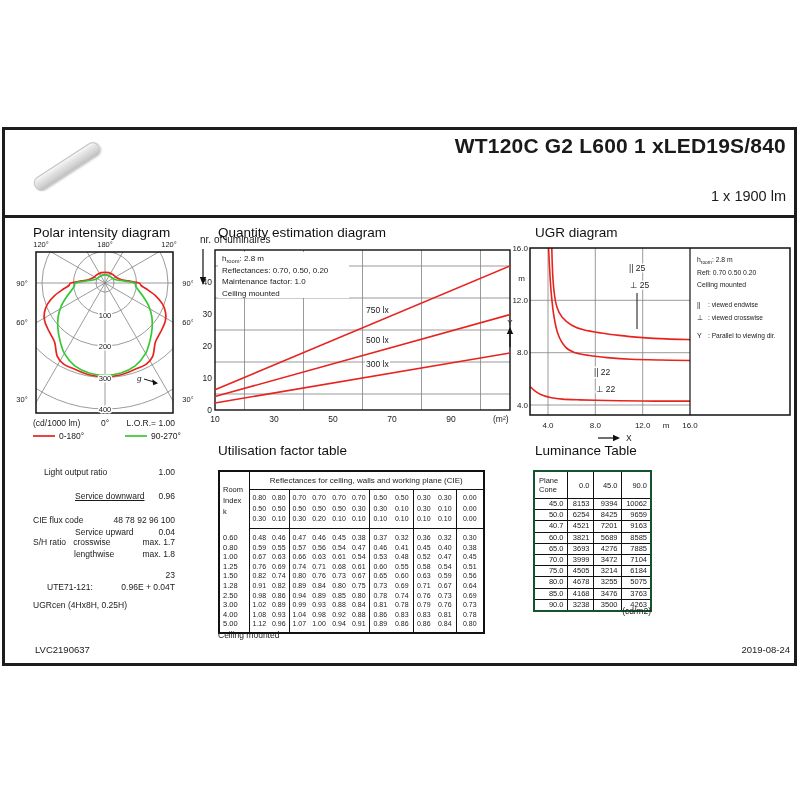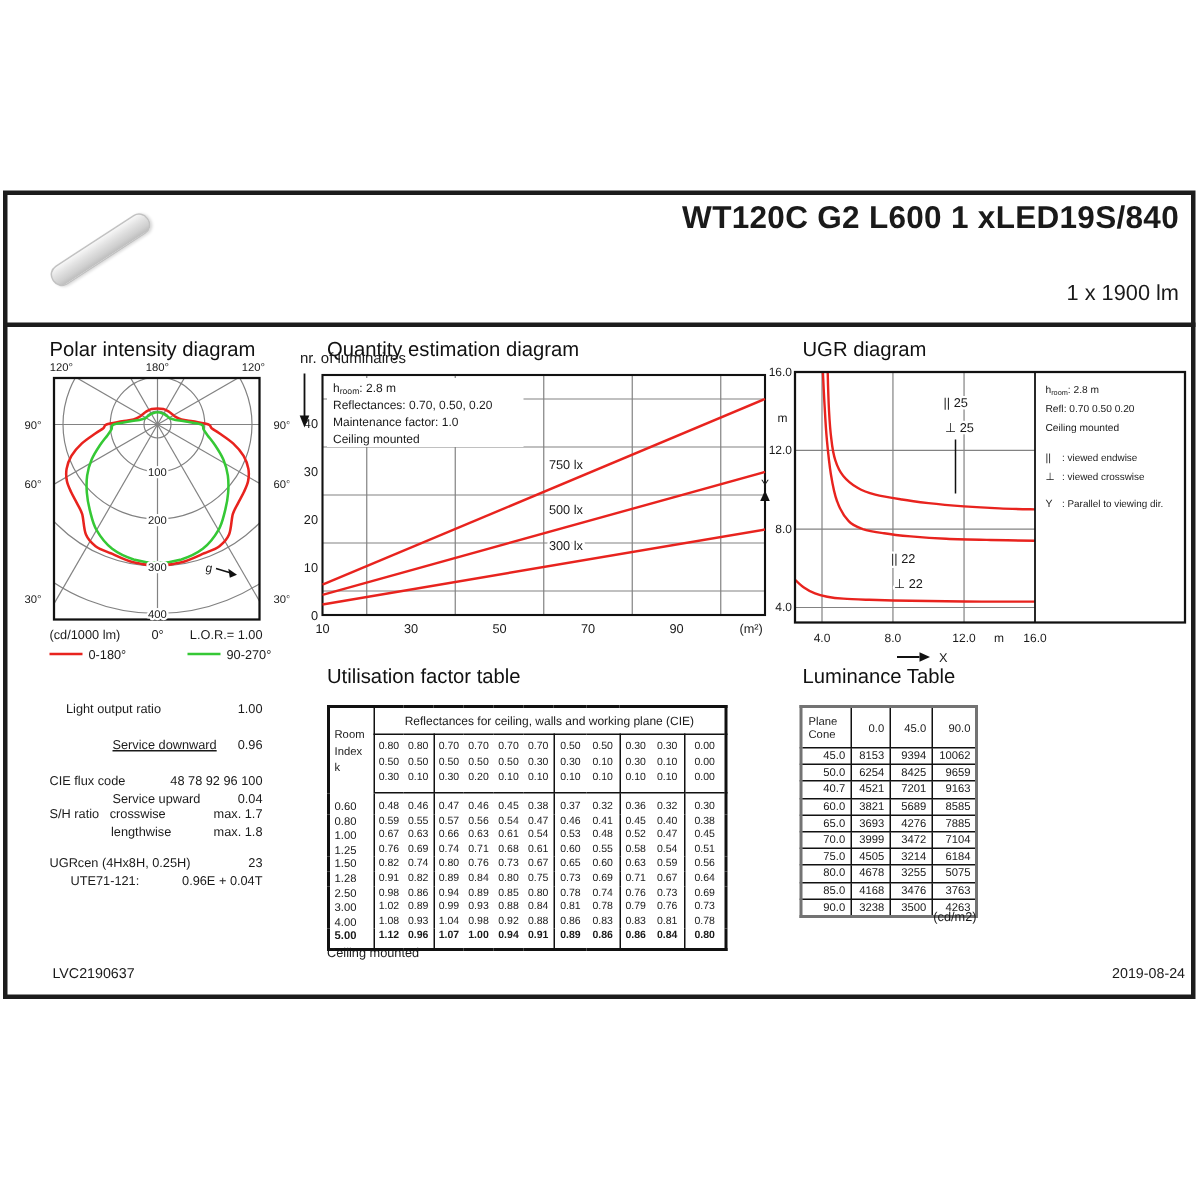--- a/index.html
+++ b/index.html
@@ -28,25 +28,25 @@
   #util-wrap{left:218px;top:470px;}
   #util-table{border-collapse:collapse;border:2px solid #111;table-layout:fixed;}
   #util-table th,#util-table td{padding:0;margin:0;font-weight:normal;text-align:center;}
   #util-table th.span{font-size:8px;height:17px;border-bottom:1.2px solid #111;}
   #util-table th.trip{font-size:7px;line-height:10.5px;height:38px;border-bottom:1.2px solid #111;vertical-align:middle;}
   #util-table .kcol{border-right:1.2px solid #111;font-size:7.5px;text-align:left;padding-left:3px;}
   #util-table th.kcol div{line-height:11px;}
   #util-table .gb{border-right:1.2px solid #111;}
   #util-table td{font-size:7px;line-height:9.6px;height:9.6px;}
   #util-table tbody tr:first-child td{padding-top:4px;}
-  #util-table tbody tr:last-child td{padding-bottom:3px;font-weight:bold;}
+  #util-table tbody tr:last-child td{padding-bottom:3px;}
   #util-note{left:218px;top:630px;font-size:8.5px;}
   
   #lum-wrap{left:533px;top:470px;}
-  #lum-table{border-collapse:collapse;border:2px solid #737373;table-layout:fixed;}
+  #lum-table{border-collapse:collapse;border:2px solid #14532d;table-layout:fixed;}
   #lum-table th,#lum-table td{border:1px solid #111;font-weight:normal;font-size:7.5px;padding:0 3px 0 0;text-align:right;}
   #lum-table th{height:26px;}
   #lum-table td{height:10.2px;line-height:10.2px;}
   #lum-table th.plane{font-size:7.5px;line-height:9.5px;text-align:left;padding-left:4px;}
   #lum-unit{left:533px;top:606px;width:118px;text-align:right;font-size:8.5px;}
   
   .footer-text{font-size:9.5px;}
 </style>
 </head>
 <body>
@@ -226,21 +226,21 @@
     </div>
     <div class="ph-row" style="top: 70px;">
       <span class="ph-lbl" style="padding-left: 0px;">S/H ratio   crosswise</span>
       <span class="ph-val">max. 1.7</span>
     </div>
     <div class="ph-row" style="top: 82px;">
       <span class="ph-lbl" style="padding-left: 41px;">lengthwise</span>
       <span class="ph-val">max. 1.8</span>
     </div>
     <div class="ph-row" style="top: 103px;">
-      <span class="ph-lbl" style="padding-left: 0px;">UGRcen (4Hx8H, 0.25H)</span>
+      <span class="ph-lbl" style="padding-left: 0px; margin-top: 30px;">UGRcen (4Hx8H, 0.25H)</span>
       <span class="ph-val">23</span>
     </div>
     <div class="ph-row" style="top: 115px;">
       <span class="ph-lbl" style="padding-left: 14px;">UTE71-121:</span>
       <span class="ph-val">0.96E + 0.04T</span>
     </div>
   </div>
 
 <div id="util-wrap" class="abs">
   <table id="util-table">

